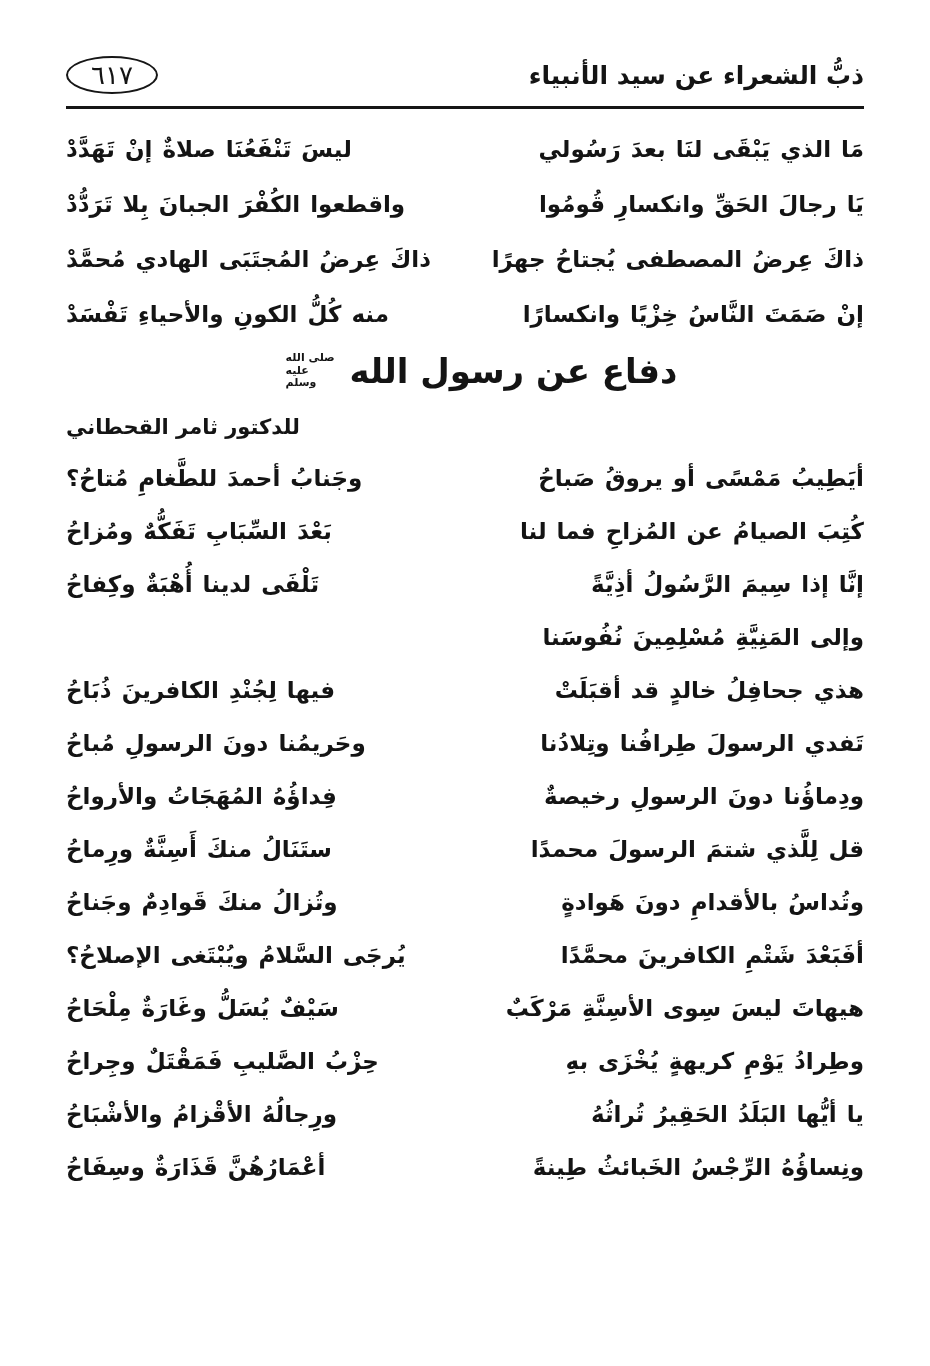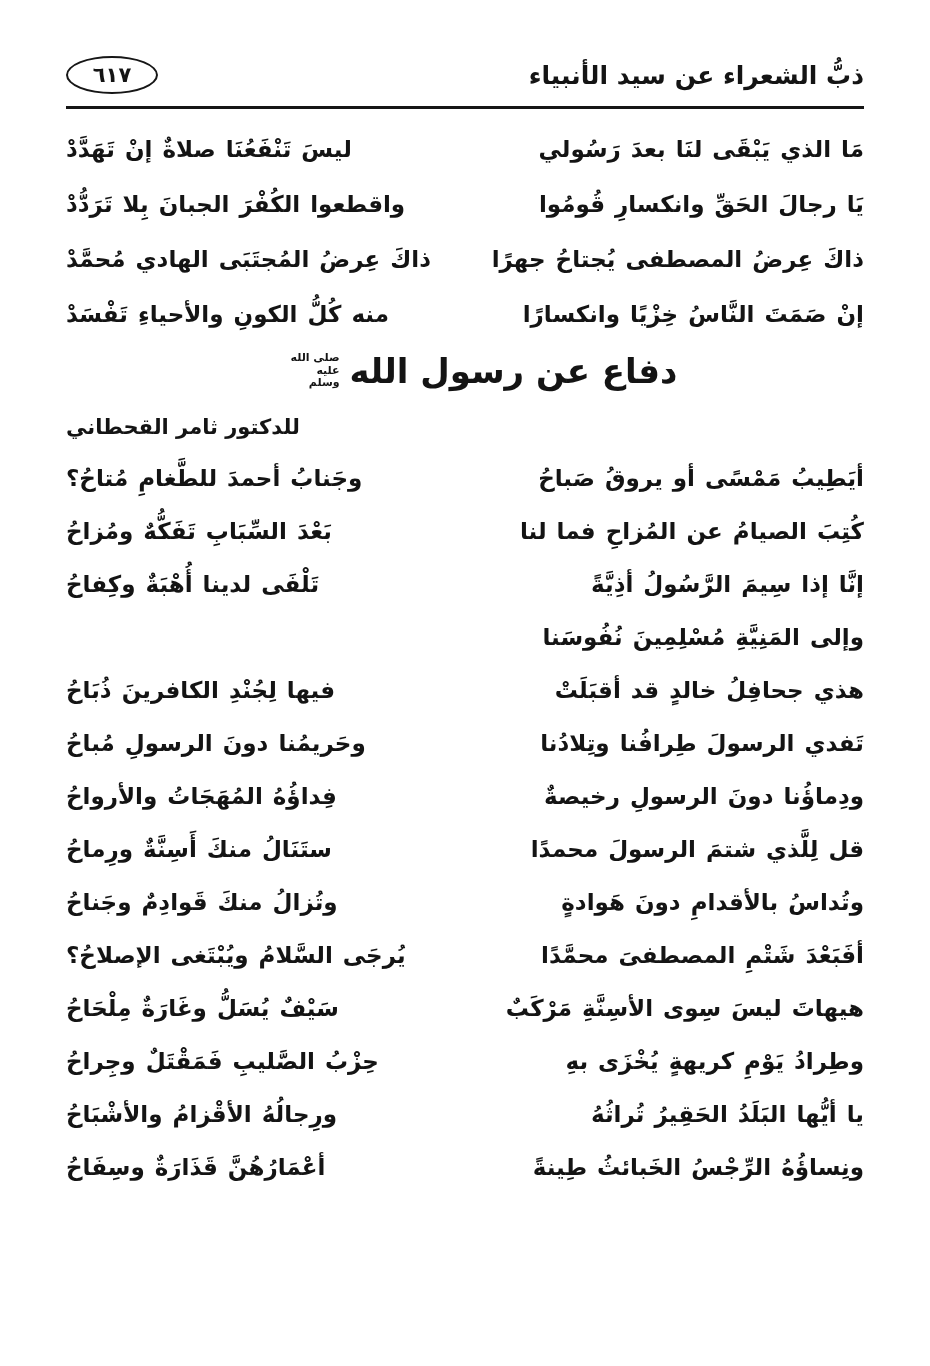--- a/index.html
+++ b/index.html
@@ -29,22 +29,22 @@
     letter-spacing: 0.5px;
   }
   .page-badge {
     width: 92px;
     height: 38px;
     border: 2.5px solid #161616;
     border-radius: 50%;
     display: flex;
     align-items: center;
     justify-content: center;
-    font-size: 21px;
-    font-weight: 700;
+    font-size: 26px;
+    font-weight: 400;
     box-sizing: border-box;
   }
   .poem { margin-top: 12px; }
   .verse {
     display: flex;
     justify-content: space-between;
     align-items: center;
     height: 55px;
     font-size: 23px;
     font-weight: 700;
@@ -60,21 +60,21 @@
     gap: 10px;
     font-size: 34px;
     font-weight: 700;
   }
   .honorific {
     display: inline-block;
     width: 54px;
     font-size: 11px;
     font-weight: 700;
     line-height: 1.15;
-    text-align: right;
+    text-align: left;
     margin-left: 33px;
   }
   .author {
     margin-top: 24px;
     text-align: left;
     font-size: 21px;
     font-weight: 700;
   }
 </style>
 </head>
@@ -143,21 +143,21 @@
     </div>
     <div class="verse">
       <span class="hemistich">قل لِلَّذي شتمَ الرسولَ محمدًا</span>
       <span class="hemistich">ستَنَالُ منكَ أَسِنَّةٌ ورِماحُ</span>
     </div>
     <div class="verse">
       <span class="hemistich">وتُداسُ بالأقدامِ دونَ هَوادةٍ</span>
       <span class="hemistich">وتُزالُ منكَ قَوادِمٌ وجَناحُ</span>
     </div>
     <div class="verse">
-      <span class="hemistich">أفَبَعْدَ شَتْمِ المصطفىَ محمَّدًا</span>
+      <span class="hemistich">أفَبَعْدَ شَتْمِ الكافرينَ محمَّدًا</span>
       <span class="hemistich">يُرجَى السَّلامُ ويُبْتَغى الإصلاحُ؟</span>
     </div>
     <div class="verse">
       <span class="hemistich">هيهاتَ ليسَ سِوى الأسِنَّةِ مَرْكَبٌ</span>
       <span class="hemistich">سَيْفٌ يُسَلُّ وغَارَةٌ مِلْحَاحُ</span>
     </div>
     <div class="verse">
       <span class="hemistich">وطِرادُ يَوْمِ كريهةٍ يُخْزَى بهِ</span>
       <span class="hemistich">حِزْبُ الصَّليبِ فَمَقْتَلٌ وجِراحُ</span>
     </div>

